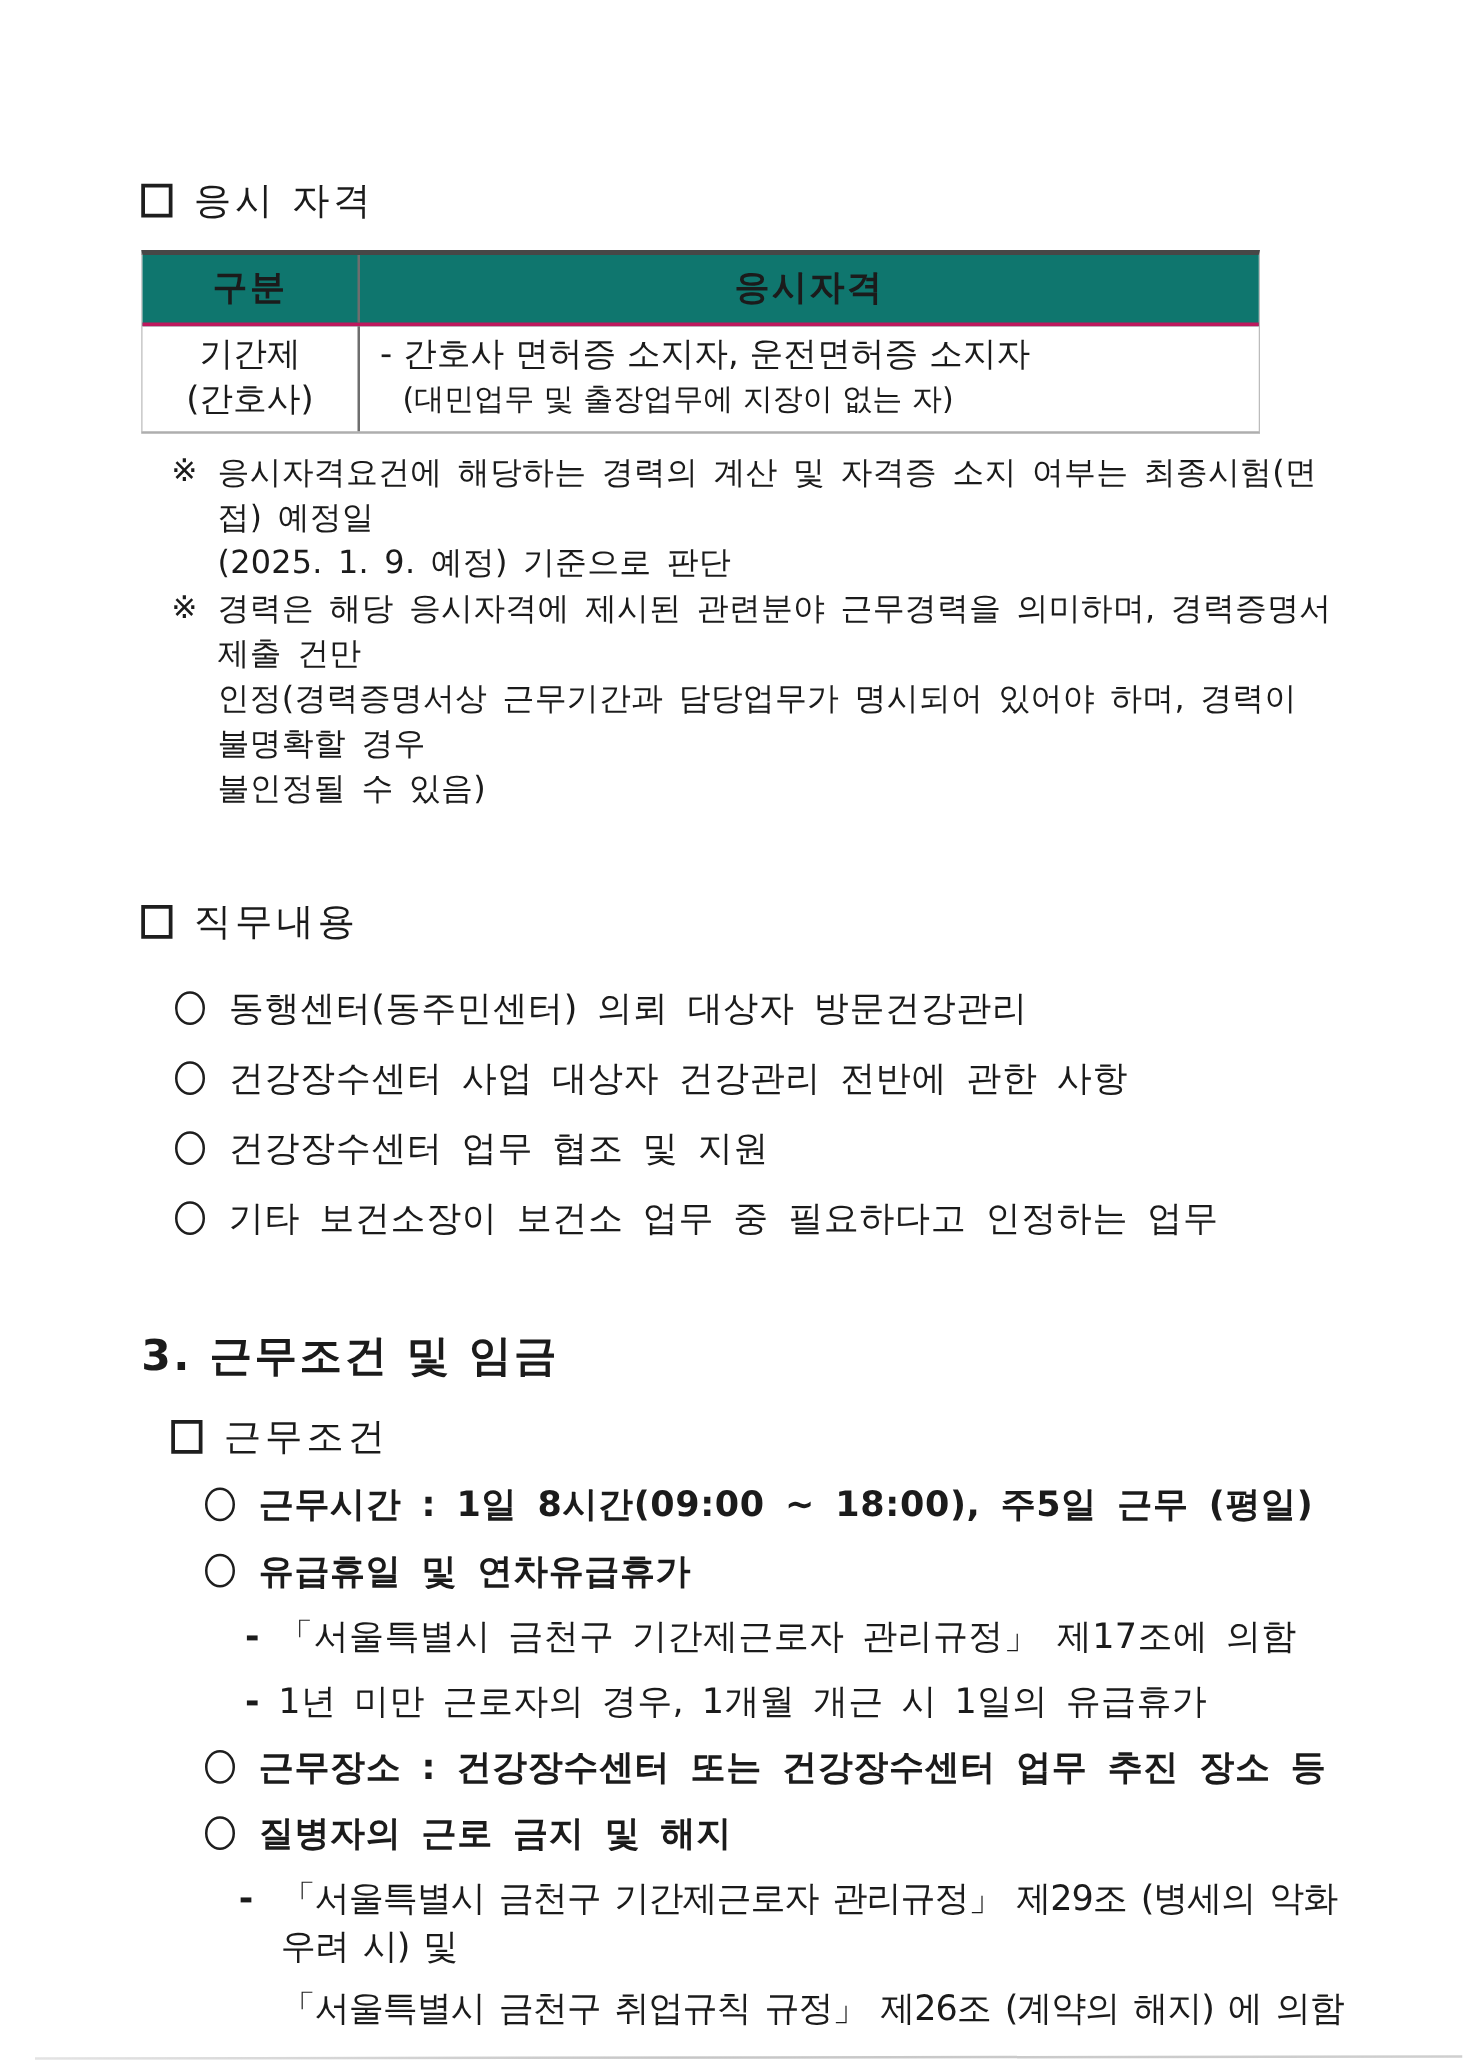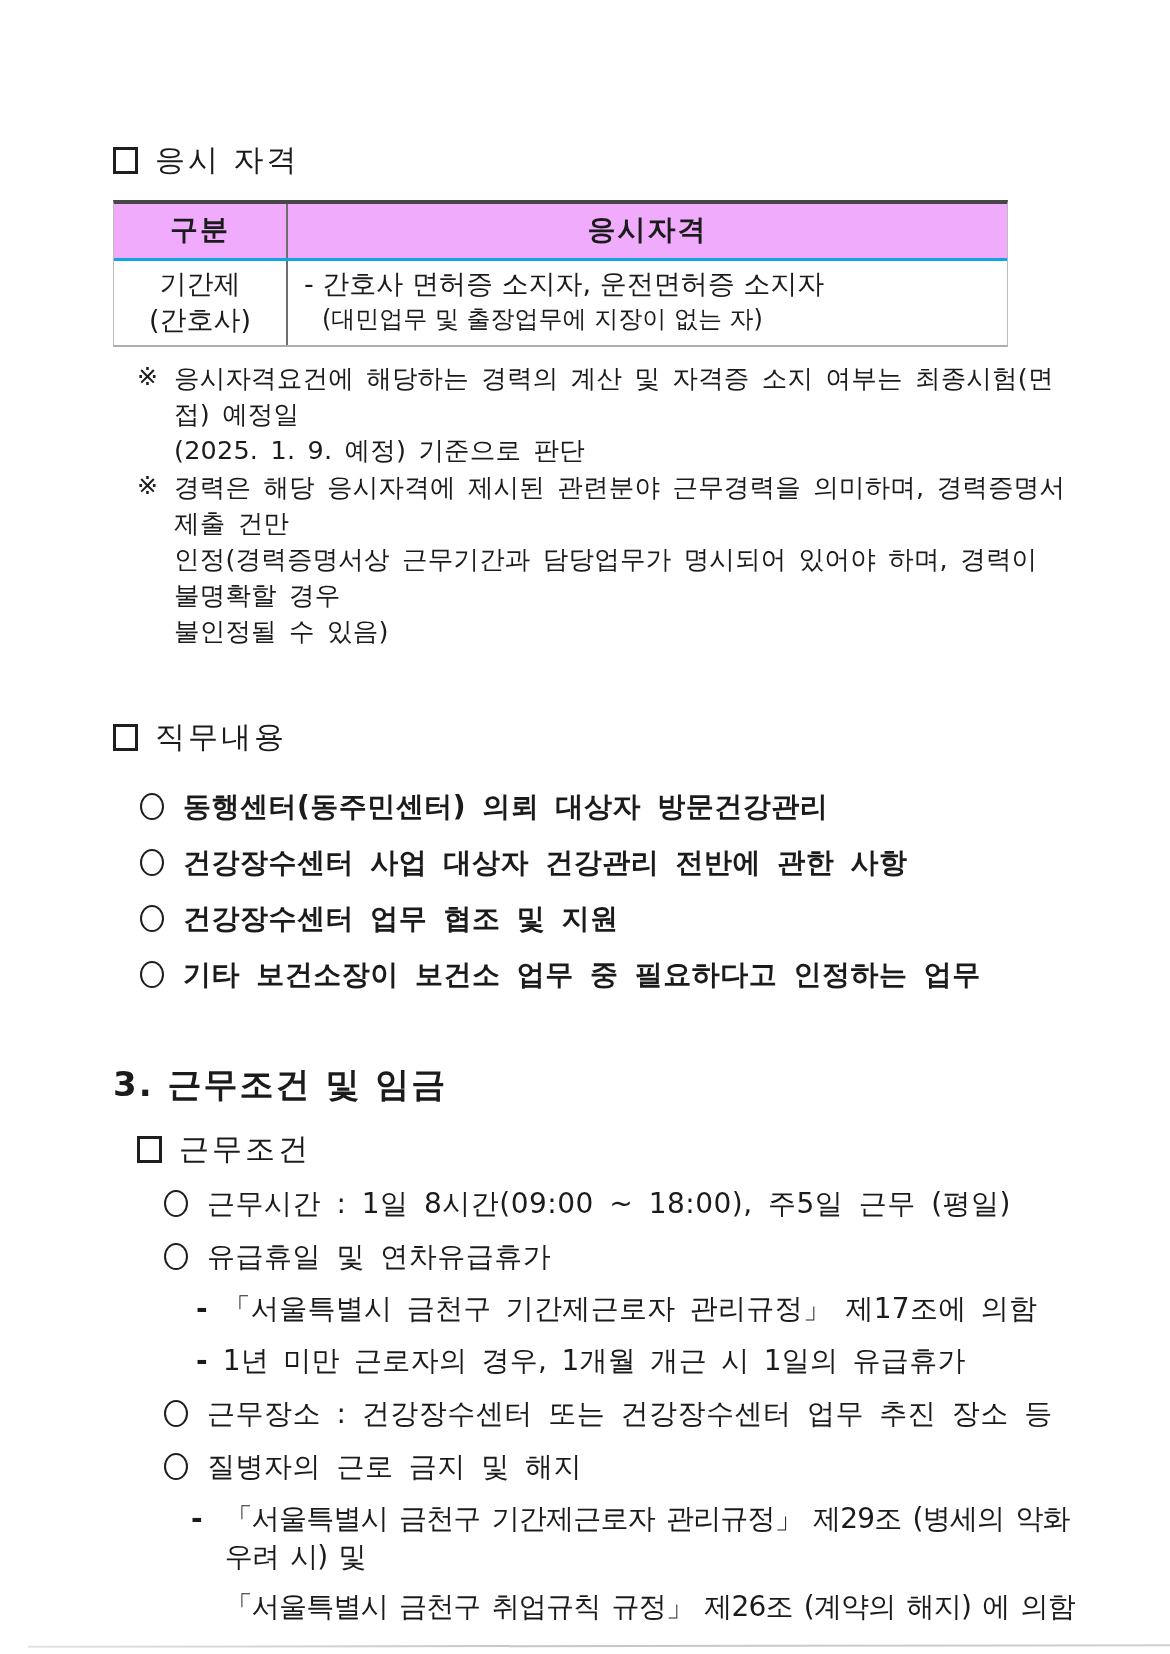--- a/index.html
+++ b/index.html
@@ -26,22 +26,22 @@
   
   .elig-table {
     width: 895px; margin-top: 19px;
     border-top: 4px solid #474747;
     border-left: 1px solid #bcbcbc;
     border-right: 1px solid #bcbcbc;
     border-bottom: 2px solid #aeaeae;
   }
   .t-row { display: grid; grid-template-columns: 174px 1fr; }
   .t-head {
-    background: #f0abfc;
-    border-bottom: 3px solid #0ea5e9;
+    background: #0f766e;
+    border-bottom: 3px solid #be185d;
   }
   .t-head .cell {
     text-align: center; font-weight: 700; font-size: 28px;
     letter-spacing: 2px; padding: 7px 0 9px 0;
   }
   .cell.c1 { border-right: 2px solid #6e6e6e; }
   .t-body .cell { font-size: 27px; line-height: 36px; }
   .t-body .c1 { text-align: center; padding: 5px 0 7px 0; }
   .t-body .c2 { padding: 5px 0 7px 16px; }
   .t-body .c2 .sub-line { font-size: 24px; padding-left: 18px; line-height: 34px; }
@@ -55,33 +55,33 @@
   
   .bullets { margin-left: 27px; }
   .b-item { display: flex; align-items: flex-start; gap: 19px; font-size: 28px; }
   .circle-icon {
     width: 24px; height: 27px; flex: 0 0 auto; margin-top: 5px;
     border: 2px solid #1e1e1e; border-radius: 50%;
   }
   .b-item .btext { line-height: 38px; word-spacing: 6px; letter-spacing: 0.5px; }
 
   .duties .b-item { margin-top: 18px; }
-  .duties { margin-top: 30px; font-weight: bold; }
+  .duties { margin-top: 30px; }
 
   
   .num-head {
     margin-top: 68px;
     display: flex; gap: 14px; align-items: baseline;
     font-size: 34px; font-weight: 700; letter-spacing: 2px;
   }
   .sub-sec { margin-top: 21px; margin-left: 24px; }
 
   
   .cond-list { margin-left: 27px; margin-top: 14px; }
-  .cond-list .b-item { margin-top: 15px; }
+  .cond-list .b-item { margin-top: 15px; font-weight: bold; }
   .dash-item {
     display: flex; gap: 15px; align-items: flex-start;
     margin: 14px 0 0 32px; font-size: 28px;
   }
   .dash-item .dmark { font-weight: 700; line-height: 38px; }
   .dash-item .dtext { line-height: 38px; word-spacing: 5px; letter-spacing: 0.3px; }
   .dash-item.two-line { margin-left: 27px; gap: 22px; }
   .dash-item.two-line .dtext { letter-spacing: -0.8px; word-spacing: 3px; }
   .dash-item.two-line .l2 { margin-top: 12px; }
 

